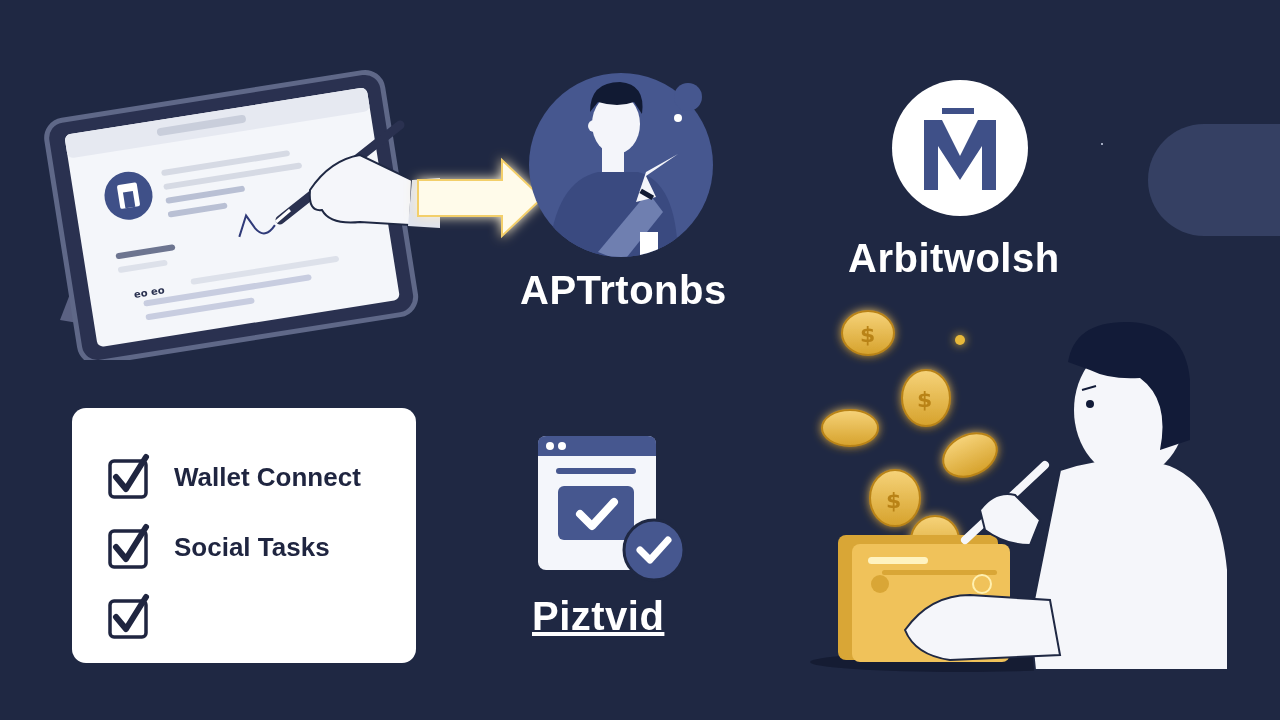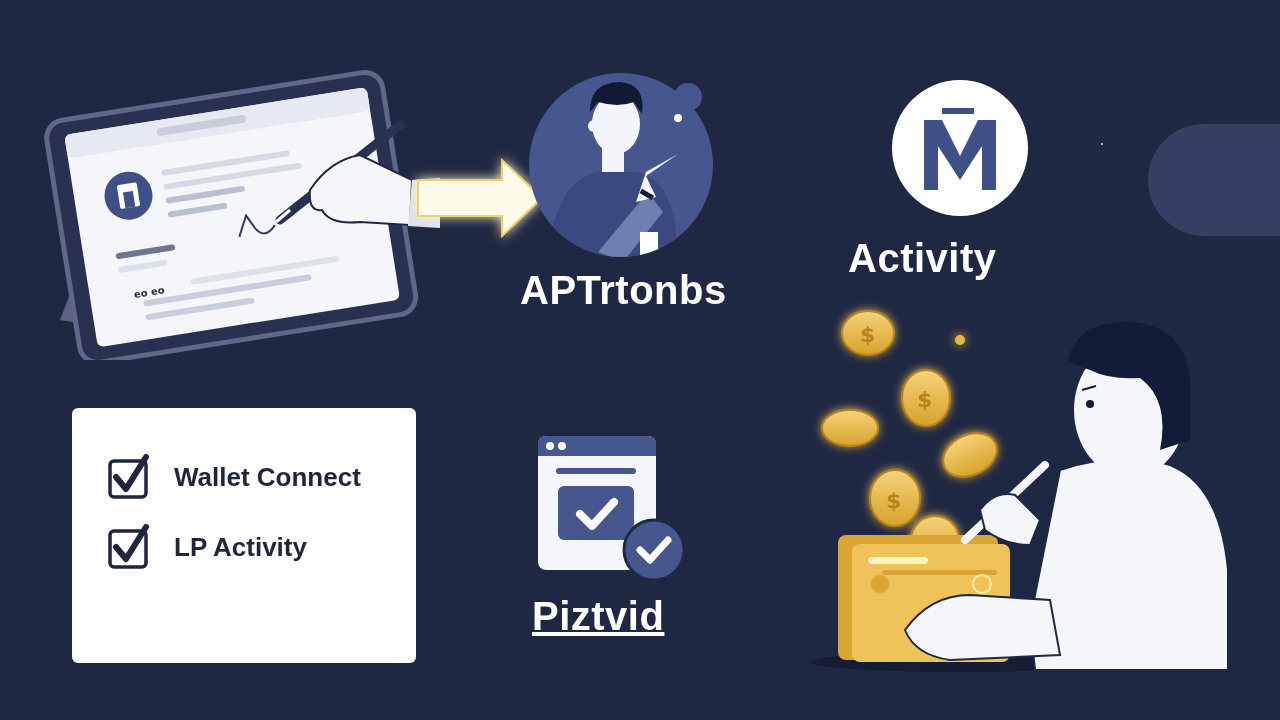--- a/index.html
+++ b/index.html
@@ -38,21 +38,21 @@
   .m-logo { left: 892px; top: 80px; width: 136px; height: 136px; border-radius: 50%; background: #ffffff; }
   .m-logo svg { width: 100%; height: 100%; }
 
   
   .blob { left: 1148px; top: 124px; width: 140px; height: 112px; background: #354063; border-radius: 56px 0 0 56px; }
   .star { left: 1101px; top: 143px; width: 2px; height: 2px; background: #cfd6ea; border-radius: 50%; }
 
   
   .checklist {
     left: 72px; top: 408px; width: 344px; height: 255px;
-    background: #ffffff; border-radius: 6px;
+    background: #ffffff; border-radius: 14px;
     padding: 34px 0 0 36px;
   }
   .check-item { display: flex; align-items: center; height: 70px; }
   .check-box { width: 44px; height: 44px; margin-right: 22px; position: relative; }
   .check-box svg { width: 100%; height: 100%; overflow: visible; }
   .check-label { font-size: 26px; font-weight: 700; color: #1f2540; white-space: nowrap; }
 
   
   .window-icon { left: 536px; top: 434px; width: 150px; height: 150px; }
   .window-icon svg { width: 100%; height: 100%; }
@@ -140,21 +140,21 @@
   </svg>
 </div>
 <div class="abs label-big label-arb">APTrtonbs</div>
 
 <div class="abs m-logo">
   <svg viewBox="0 0 136 136">
     <rect x="50" y="28" width="32" height="6" fill="#3f5088"></rect>
     <path d="M32 40 L50 40 L68 76 L86 40 L104 40 L104 110 L90 110 L90 66 L68 100 L46 66 L46 110 L32 110 Z" fill="#3f5088"></path>
   </svg>
 </div>
-<div class="abs label-big label-apt">Activity</div>
+<div class="abs label-big label-apt">Arbitwolsh</div>
 
 <div class="abs blob"></div>
 <div class="abs star"></div>
 
 <div class="abs checklist">
   <div class="check-item">
     <div class="check-box">
       <svg viewBox="0 0 44 44">
           <rect x="2" y="6" width="36" height="36" rx="4" fill="none" stroke="#1f2540" stroke-width="3.5"></rect>
           <path d="M8 22 L18 34 L38 2" fill="none" stroke="#1f2540" stroke-width="6" stroke-linejoin="round" stroke-linecap="round"></path>
@@ -162,21 +162,29 @@
     </div>
     <span class="check-label">Wallet Connect</span>
   </div>
   <div class="check-item">
     <div class="check-box">
       <svg viewBox="0 0 44 44">
           <rect x="2" y="6" width="36" height="36" rx="4" fill="none" stroke="#1f2540" stroke-width="3.5"></rect>
           <path d="M8 22 L18 34 L38 2" fill="none" stroke="#1f2540" stroke-width="6" stroke-linejoin="round" stroke-linecap="round"></path>
         </svg>
     </div>
-    <span class="check-label">LP Activity</span>
+    <span class="check-label">Social Tasks</span>
+  </div>
+  <div class="check-item">
+    <div class="check-box">
+      <svg viewBox="0 0 44 44">
+          <rect x="2" y="6" width="36" height="36" rx="4" fill="none" stroke="#1f2540" stroke-width="3.5"></rect>
+          <path d="M8 22 L18 34 L38 2" fill="none" stroke="#1f2540" stroke-width="6" stroke-linejoin="round" stroke-linecap="round"></path>
+        </svg>
+    </div>
   </div>
 </div>
 
 <div class="abs window-icon">
   <svg viewBox="0 0 150 150">
     <rect x="2" y="2" width="118" height="134" rx="8" fill="#f4f6fb"></rect>
     <path d="M2 10 Q2 2 10 2 L112 2 Q120 2 120 10 L120 22 L2 22 Z" fill="#46578f"></path>
     <circle cx="14" cy="12" r="4" fill="#ffffff"></circle>
     <circle cx="26" cy="12" r="4" fill="#ffffff"></circle>
     <rect x="20" y="34" width="80" height="6" rx="3" fill="#46578f"></rect>

